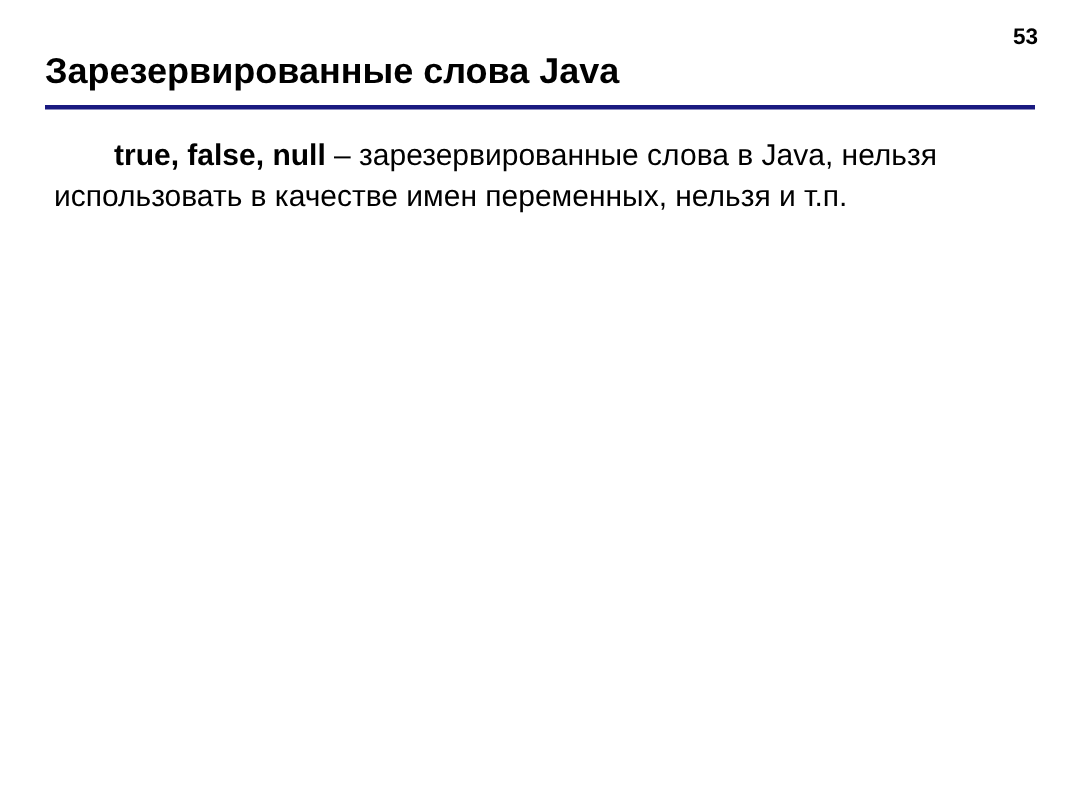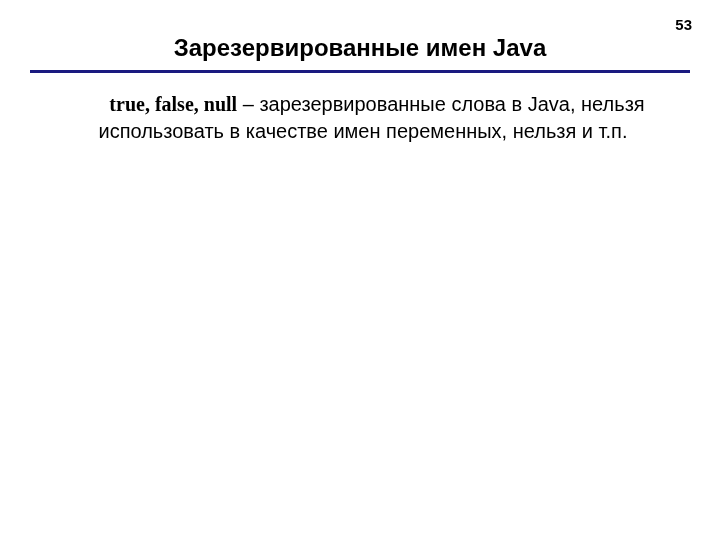--- a/index.html
+++ b/index.html
@@ -1,19 +1,18 @@
 <!DOCTYPE html>
 <html><head>
   <meta charset="utf-8">
   <style>
     * {
       margin: 0;
       padding: 0;
       box-sizing: border-box;
-      text-align: center;
     }
     body {
       width: 720px;
       height: 540px;
       background: #ffffff;
       font-family: Arial, Helvetica, sans-serif;
       position: relative;
       padding: 20px 30px;
     }
     .page-number {
@@ -36,29 +35,29 @@
       border-top: 3px solid #1a1a80;
       margin-bottom: 18px;
     }
     .body-text {
       font-size: 20px;
       line-height: 1.35;
       color: #000;
       padding-left: 6px;
     }
     .keywords {
-      font-family: Liberation Serif, serif;
+      font-family: Liberation Sans, sans-serif;
       font-weight: bold;
       white-space: pre;
-      margin-left: 28px;
+      margin-left: 40px;
     }
   </style>
 </head>
 <body>
 
 <div class="page-number">53</div>
 
-<h1 class="title">Зарезервированные имен Java</h1>
+<h1 class="title">Зарезервированные слова Java</h1>
 <hr class="title-rule">
 
 <p class="body-text">
   <span class="keywords">true, false, null</span><span> – </span><span>зарезервированные слова в Java, нельзя использовать в качестве имен переменных, нельзя и т.п.</span>
 </p>
 
 </body></html>

